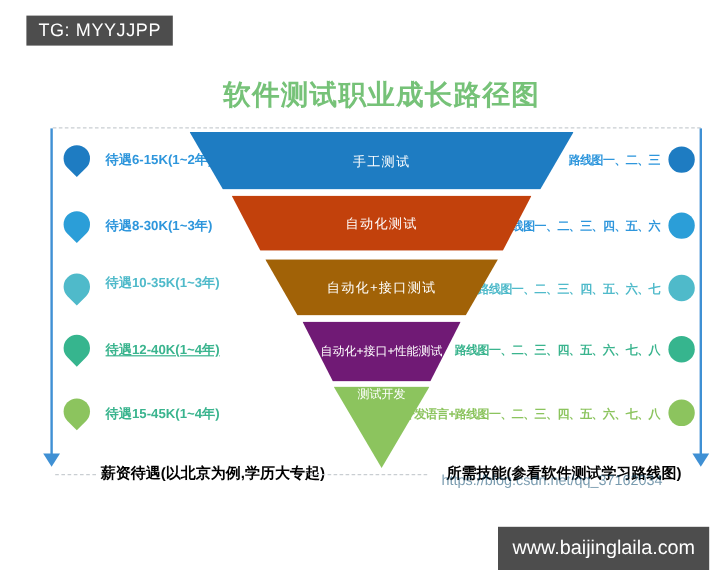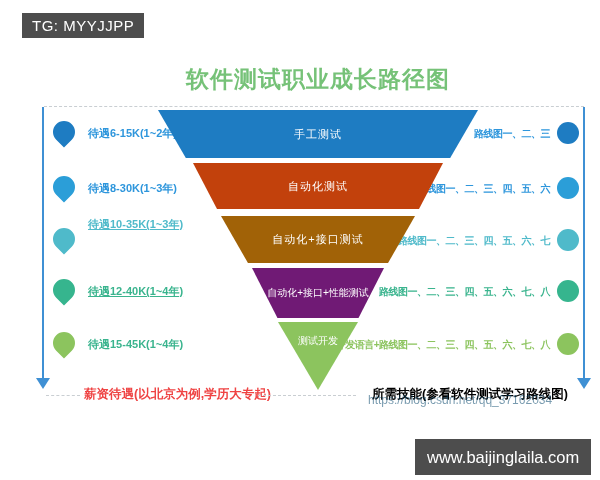--- a/index.html
+++ b/index.html
@@ -37,21 +37,21 @@
   
   .level{
     position:absolute;display:flex;align-items:center;justify-content:center;
     color:#ffffff;font-size:11px;letter-spacing:1px;z-index:2;
   }
   #level-0{left:158px;top:110px;width:320px;height:48px;clip-path:polygon(0 0,100% 0,91.3% 100%,8.7% 100%);}
   #level-1{left:193px;top:163px;width:250px;height:46px;clip-path:polygon(0 0,100% 0,90.4% 100%,9.6% 100%);}
   #level-2{left:221px;top:216px;width:194px;height:47px;clip-path:polygon(0 0,100% 0,86.1% 100%,13.9% 100%);}
   #level-3{left:252px;top:268px;width:132px;height:50px;clip-path:polygon(0 0,100% 0,80.7% 100%,19.3% 100%);font-size:10px;letter-spacing:0;}
   #level-4{left:278px;top:322px;width:80px;height:68px;clip-path:polygon(0 0,100% 0,50% 100%);align-items:flex-start;padding-top:0;font-size:10px;letter-spacing:0;}
-  #level-4 span{margin-top:12px;}
+  #level-4 span{margin-top:0;}
   
   .pin{
     position:absolute;left:53px;width:22px;height:22px;
     border-radius:50% 50% 50% 0;transform:rotate(-45deg);
   }
   
   .salary{
     position:absolute;left:88px;font-size:11px;font-weight:bold;white-space:nowrap;
   }
   
@@ -102,36 +102,36 @@
   </div>
 
 <div class="pin" style="top: 121px; background-color: rgb(30, 124, 194);"></div>
 <div class="pin" style="top: 176px; background-color: rgb(43, 158, 216);"></div>
 <div class="pin" style="top: 228px; background-color: rgb(79, 186, 202);"></div>
 <div class="pin" style="top: 279px; background-color: rgb(54, 181, 142);"></div>
 <div class="pin" style="top: 332px; background-color: rgb(140, 196, 94);"></div>
 
 <div class="salary" style="top: 126px; color: rgb(46, 150, 220);">待遇6-15K(1~2年)</div>
 <div class="salary" style="top: 181px; color: rgb(46, 150, 220);">待遇8-30K(1~3年)</div>
-<div class="salary" style="top: 217px; color: rgb(79, 186, 202); text-decoration: underline;">待遇10-35K(1~3年)</div>
+<div class="salary" style="top: 228px; color: rgb(79, 186, 202);">待遇10-35K(1~3年)</div>
 <div class="salary" style="top: 284px; color: rgb(58, 180, 142); text-decoration: underline;">待遇12-40K(1~4年)</div>
 <div class="salary" style="top: 337px; color: rgb(58, 180, 142);">待遇15-45K(1~4年)</div>
 
 <div class="skills" style="top: 127px; color: rgb(46, 150, 220);">路线图一、二、三</div>
 <div class="skills" style="top: 182px; color: rgb(46, 150, 220);">路线图一、二、三、四、五、六</div>
 <div class="skills" style="top: 234px; color: rgb(79, 186, 202);">路线图一、二、三、四、五、六、七</div>
 <div class="skills" style="top: 285px; color: rgb(58, 180, 142);">路线图一、二、三、四、五、六、七、八</div>
 <div class="skills" style="top: 338px; color: rgb(140, 196, 94);">开发语言+路线图一、二、三、四、五、六、七、八</div>
 
 <div class="dot" style="top: 122px; background-color: rgb(30, 124, 194);"></div>
 <div class="dot" style="top: 177px; background-color: rgb(43, 158, 216);"></div>
 <div class="dot" style="top: 229px; background-color: rgb(79, 186, 202);"></div>
 <div class="dot" style="top: 280px; background-color: rgb(54, 181, 142);"></div>
 <div class="dot" style="top: 333px; background-color: rgb(140, 196, 94);"></div>
 
 <div id="dash-a" class="hdash"></div>
-<div id="footer-left" class="footer-label" style="color: #ef4444;">薪资待遇(以北京为例,学历大专起)</div>
+<div id="footer-left" class="footer-label" style="color: #000000;">薪资待遇(以北京为例,学历大专起)</div>
 <div id="dash-b" class="hdash"></div>
 <div id="footer-right" class="footer-label" style="color: #000000;">所需技能(参看软件测试学习路线图)</div>
 
 <div id="watermark" class="abs">https://blog.csdn.net/qq_37162034</div>
 
 <div id="site-badge" class="badge" style="background-color: rgb(77, 77, 77);">www.baijinglaila.com</div>
 
 </body></html>

